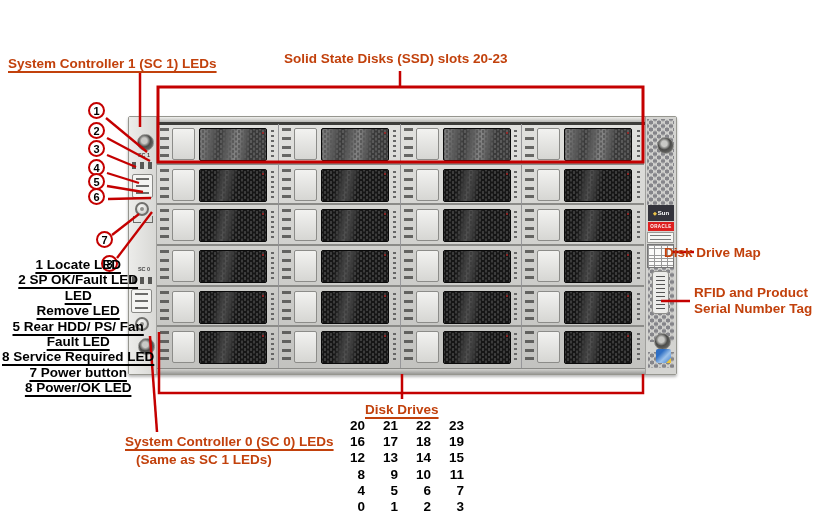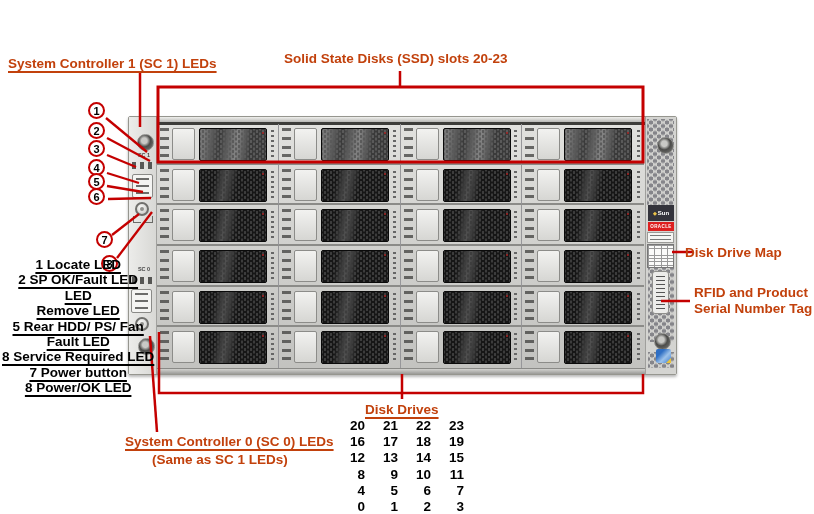--- a/index.html
+++ b/index.html
@@ -318,27 +318,27 @@
       <div class="legend-line u">1 Locate LED</div>
       <div class="legend-line u">2 SP OK/Fault LED</div>
       <div class="legend-line u">LED</div>
       <div class="legend-line u">Remove LED</div>
       <div class="legend-line u">5 Rear HDD/ PS/ Fan</div>
       <div class="legend-line u">Fault LED</div>
       <div class="legend-line u">8 Service Required LED</div>
       <div class="legend-line u">7 Power button</div>
       <div class="legend-line u">8 Power/OK LED</div>
     </div>
-  <div class="lbl" style="left:685px;top:245px;">Disk Drive Map</div>
+  <div class="lbl" style="left:664px;top:245px;">Disk Drive Map</div>
   <div class="lbl" id="rfid-label" style="left:694px;top:285px;">
     <div>RFID and Product</div>
     <div>Serial Number Tag</div>
   </div>
   <div class="lbl u" style="left:125px;top:434px;">System Controller 0 (SC 0) LEDs</div>
-  <div class="lbl" style="left:152px;top:452px;">(Same as SC 1 LEDs)</div>
+  <div class="lbl" style="left:136px;top:452px;">(Same as SC 1 LEDs)</div>
   <div class="lbl u" style="left:365px;top:402px;">Disk Drives</div>
   <div id="disk-table">
       <div class="dt-row">
         <span class="dt-cell">20</span>
         <span class="dt-cell">21</span>
         <span class="dt-cell">22</span>
         <span class="dt-cell">23</span>
       </div>
       <div class="dt-row">
         <span class="dt-cell">16</span>

